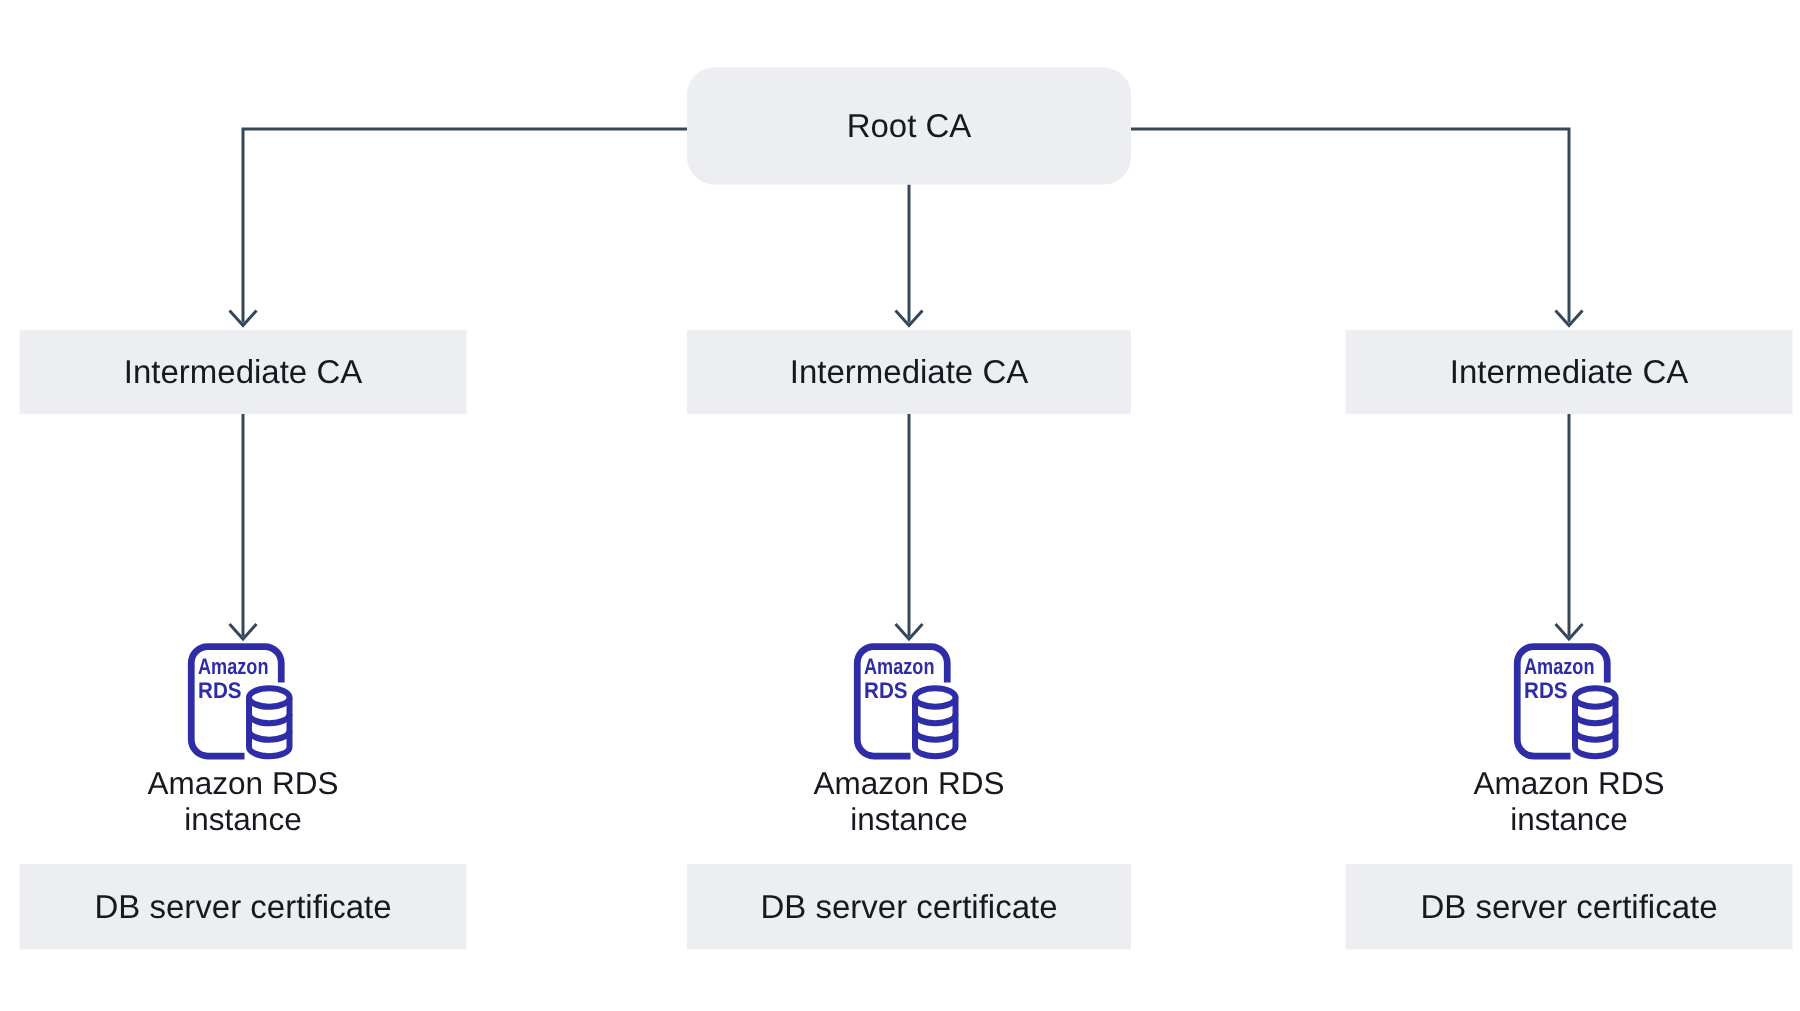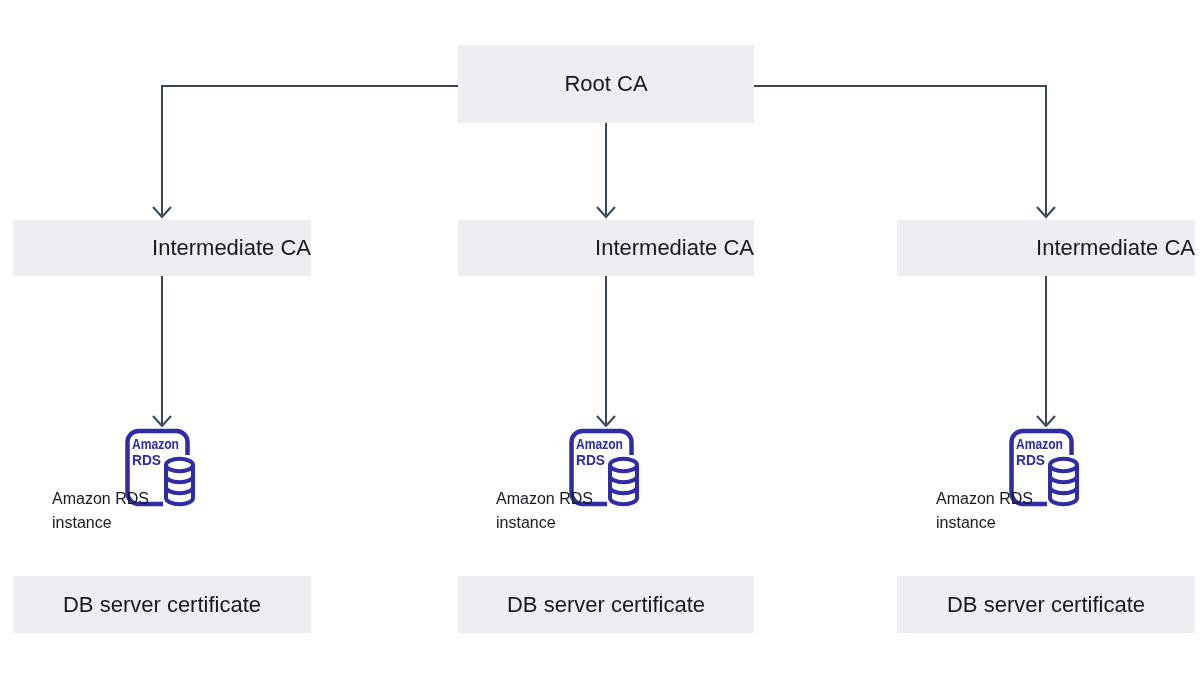--- a/index.html
+++ b/index.html
@@ -32,36 +32,37 @@
   .box {
     position: absolute;
     background: var(--box-fill);
     color: var(--text);
     font-size: 22px;
     display: flex;
     align-items: center;
     justify-content: center;
     white-space: nowrap;
   }
-  .root-box  { left: 458px; top: 45px;  width: 296px; height: 78px; }
-  .int-box   { top: 220px; height: 56px; justify-content: flex-end; }
+  .root-box  { left: 458px; top: 45px;  width: 296px; height: 78px; border-radius: 18px; }
+  .int-box   { top: 220px; height: 56px; }
   .cert-box  { top: 576px; height: 57px; align-items: center; }
   .c0.int-box, .c0.cert-box { left: 13px;  width: 298px; }
   .c1.int-box, .c1.cert-box { left: 458px; width: 296px; }
   .c2.int-box, .c2.cert-box { left: 897px; width: 298px; }
   .rds-icon { position: absolute; top: 428px; width: 76px; height: 80px; }
   .c0.rds-icon { left: 124px; }
   .c1.rds-icon { left: 568px; }
   .c2.rds-icon { left: 1008px; }
   .inst-label {
     position: absolute;
-    top: 487px;
+    top: 511px;
     width: 220px;
+    text-align: center;
     color: var(--text);
-    font-size: 16px;
+    font-size: 21px;
     line-height: 24px;
   }
   .c0.inst-label { left: 52px; }
   .c1.inst-label { left: 496px; }
   .c2.inst-label { left: 936px; }
   
   .rds-stroke { stroke: var(--rds); fill: none; }
   .rds-panel  { stroke: var(--rds); fill: #ffffff; }
   .rds-halo   { fill: #ffffff; stroke: none; }
   .rds-text {

